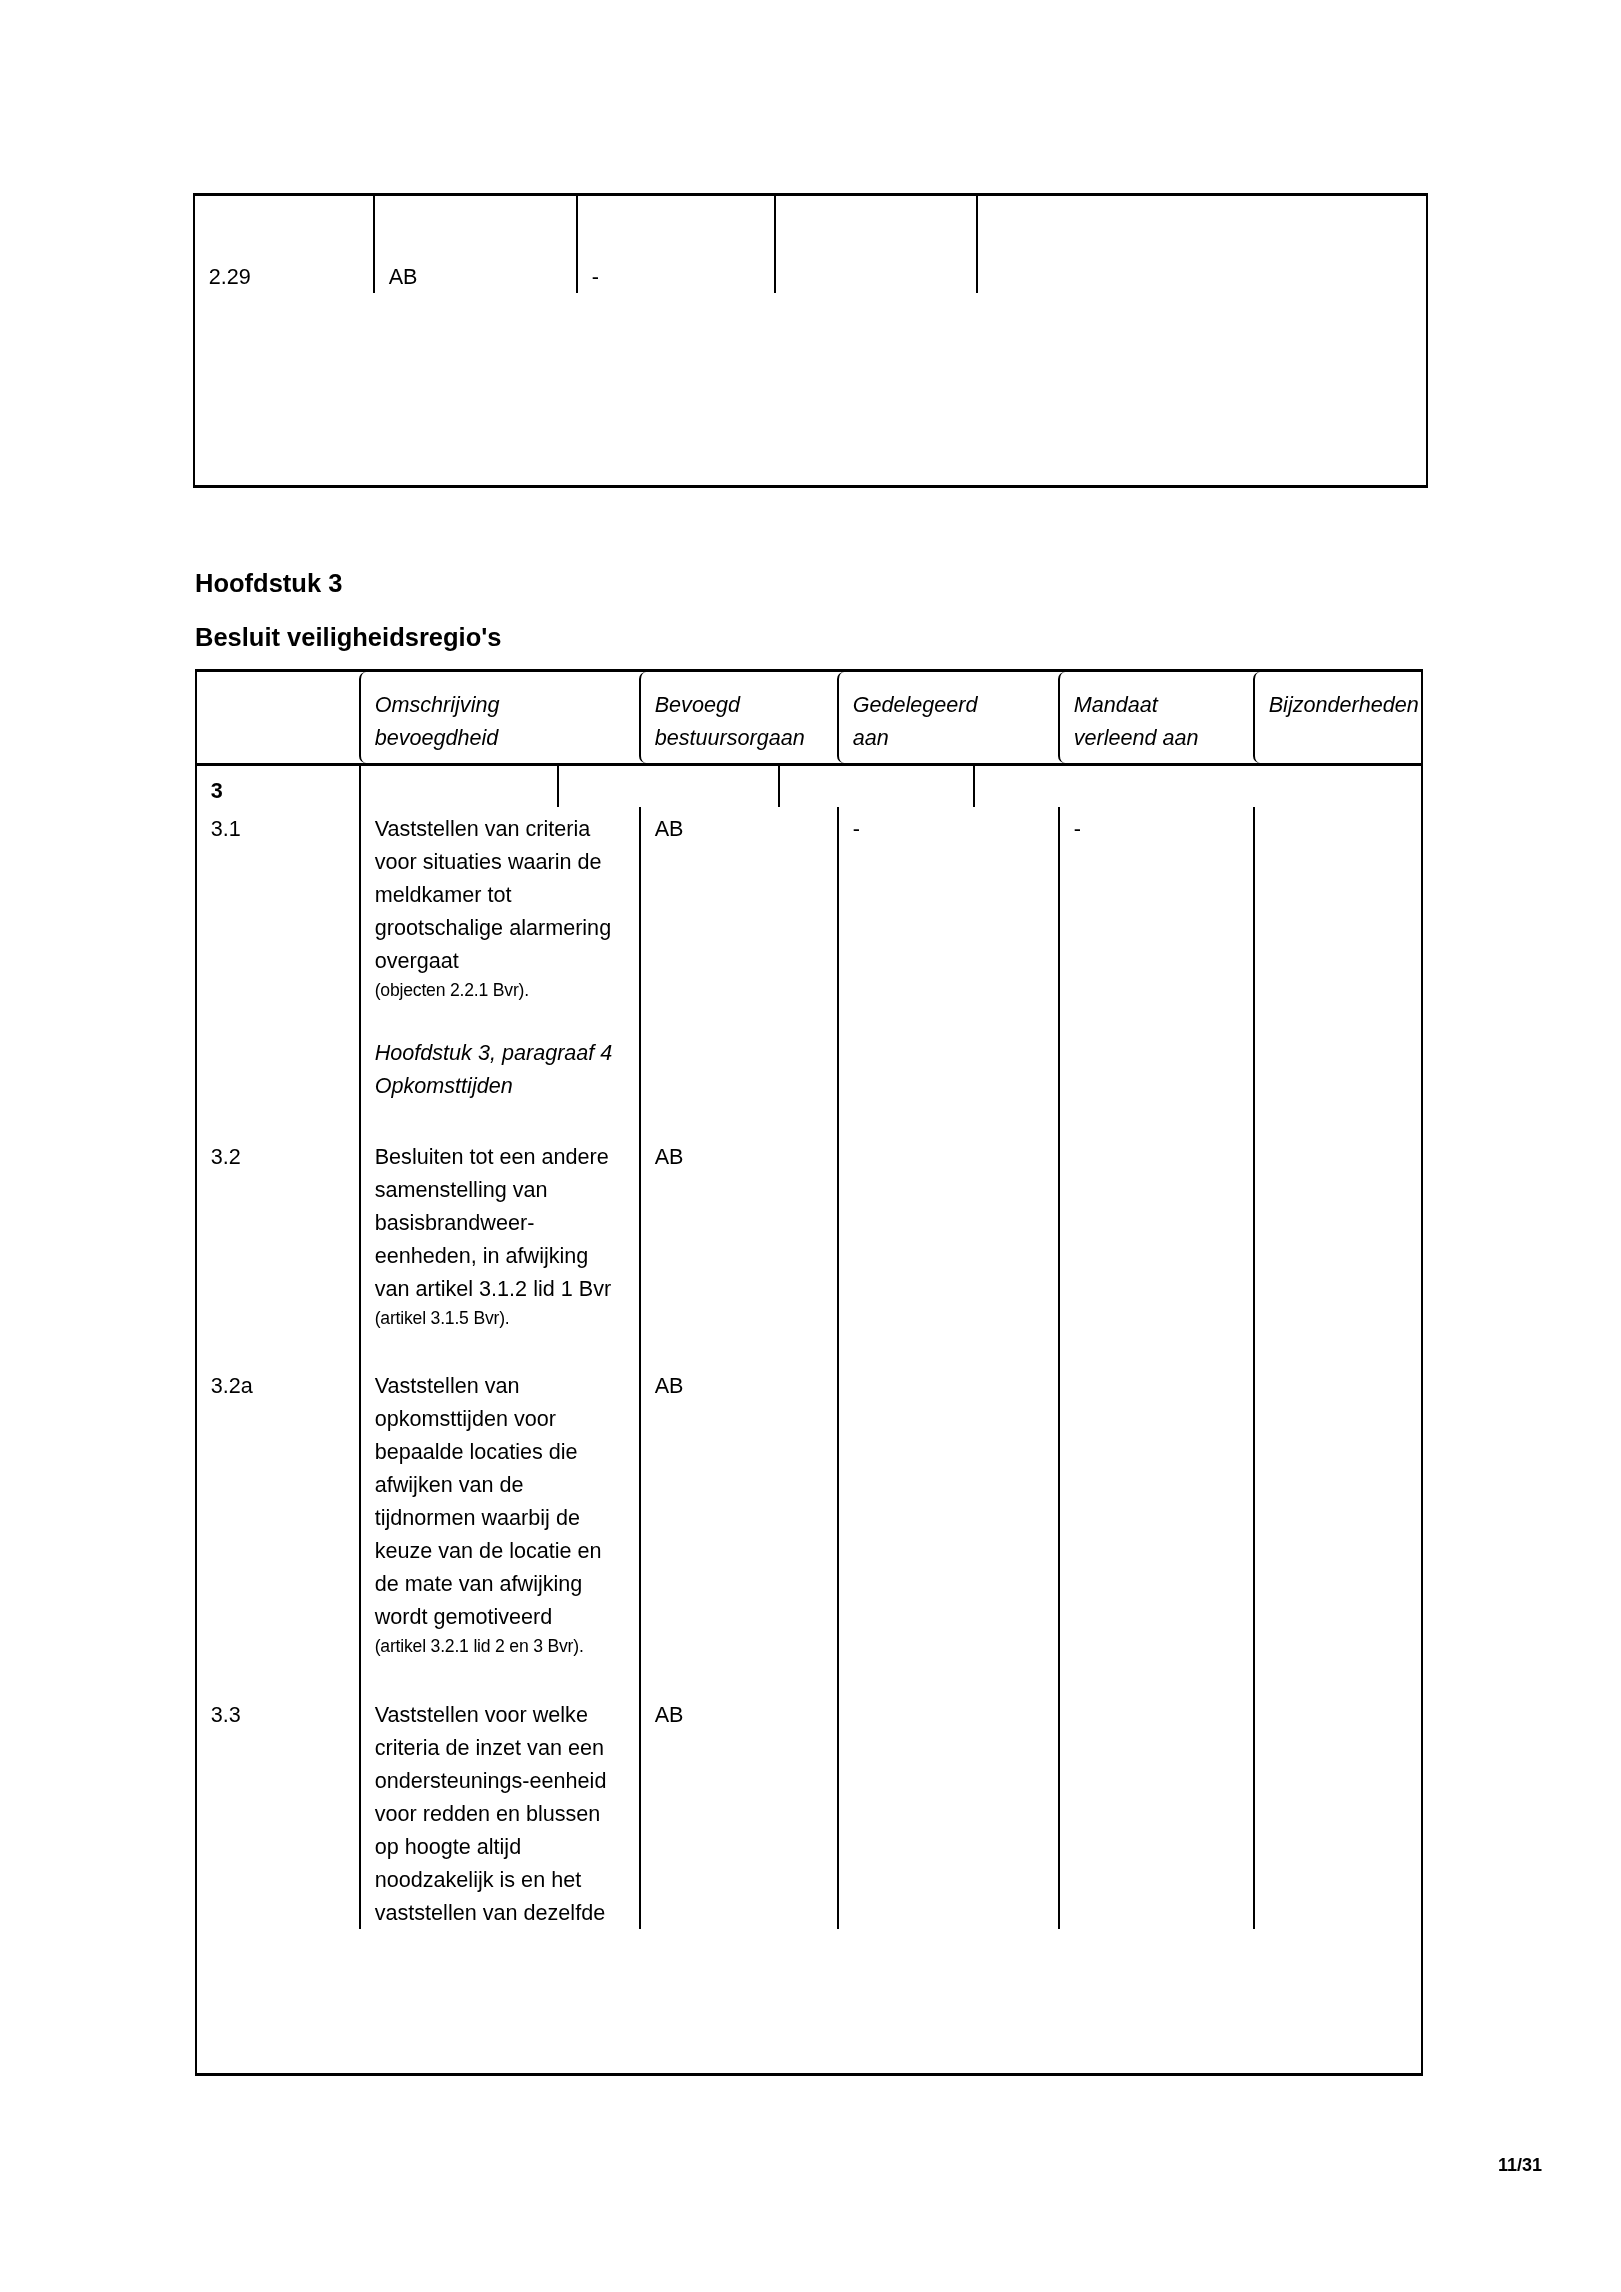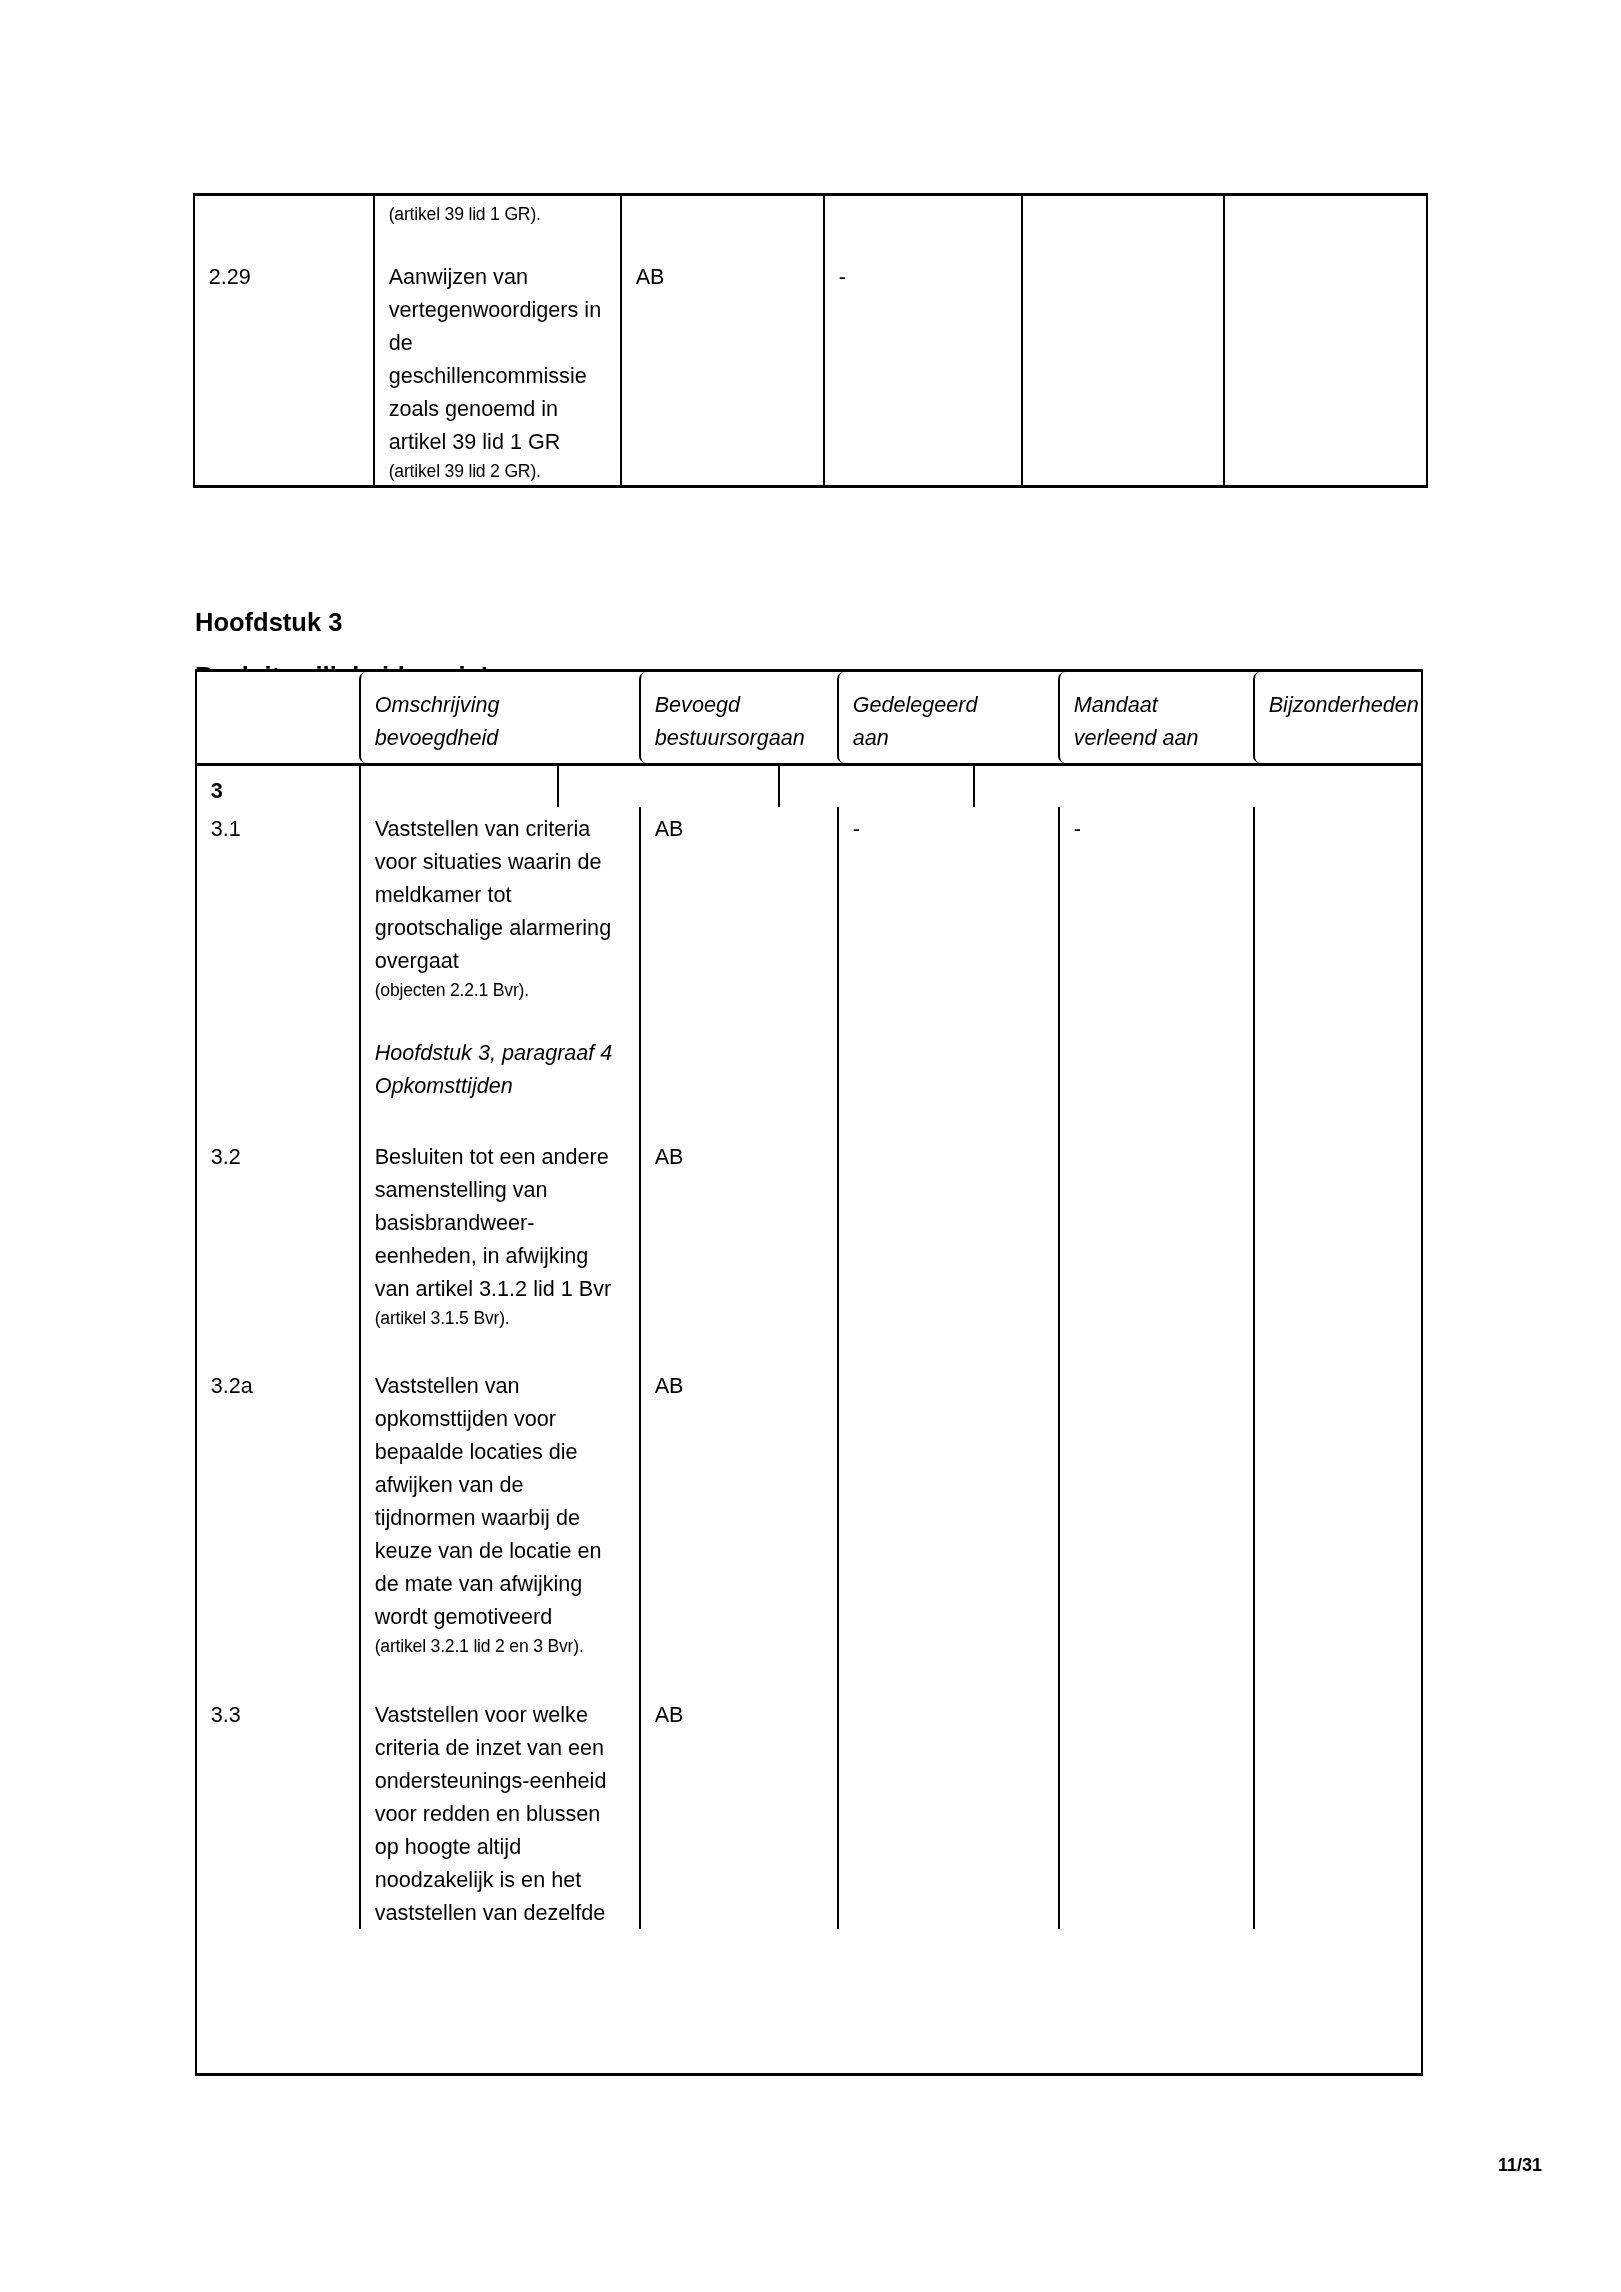--- a/index.html
+++ b/index.html
@@ -42,51 +42,40 @@
   .mbody .brow:first-child .cell{ padding-top:7.8px; }
   .ln{
     height:33px; line-height:33px;
     font-size:21.6px; white-space:nowrap;
   }
   .ln.s{ height:26.5px; line-height:26.5px; font-size:17.6px; letter-spacing:-0.2px; }
   .ln.b{ font-weight:bold; }
   .ln.i{ font-style:italic; }
   .heading{
     position:absolute; left:195px;
-    font-size:25.5px; font-weight:bold; line-height:31px; white-space:nowrap;margin-top:39px;
+    font-size:25.5px; font-weight:bold; line-height:31px; white-space:nowrap;
   }
   #heading-chapter{ top:568px; }
   #heading-subtitle{ top:622px; }
   .page-number{
     position:absolute; left:1498px; top:2152px;
     font-size:18px; font-weight:bold; line-height:27.4px;
   }
 </style>
 </head>
 <body>
 
 <div class="page">
 
   <div class="doc-table" id="top-table">
       <div class="trow">
         <div class="cell c0">
           <div class="ln s">&nbsp;</div>
           <div class="ln n">&nbsp;</div>
           <div class="ln n">2.29</div>
-        </div>
-        <div class="cell c1">
-          <div class="ln s">(artikel 39 lid 1 GR).</div>
-          <div class="ln n">&nbsp;</div>
-          <div class="ln n">Aanwijzen van</div>
-          <div class="ln n">vertegenwoordigers in</div>
-          <div class="ln n">de</div>
-          <div class="ln n">geschillencommissie</div>
-          <div class="ln n">zoals genoemd in</div>
-          <div class="ln n">artikel 39 lid 1 GR</div>
-          <div class="ln s">(artikel 39 lid 2 GR).</div>
         </div>
         <div class="cell c2">
           <div class="ln s">&nbsp;</div>
           <div class="ln n">&nbsp;</div>
           <div class="ln n">AB</div>
         </div>
         <div class="cell c3">
           <div class="ln s">&nbsp;</div>
           <div class="ln n">&nbsp;</div>
           <div class="ln n">-</div>

